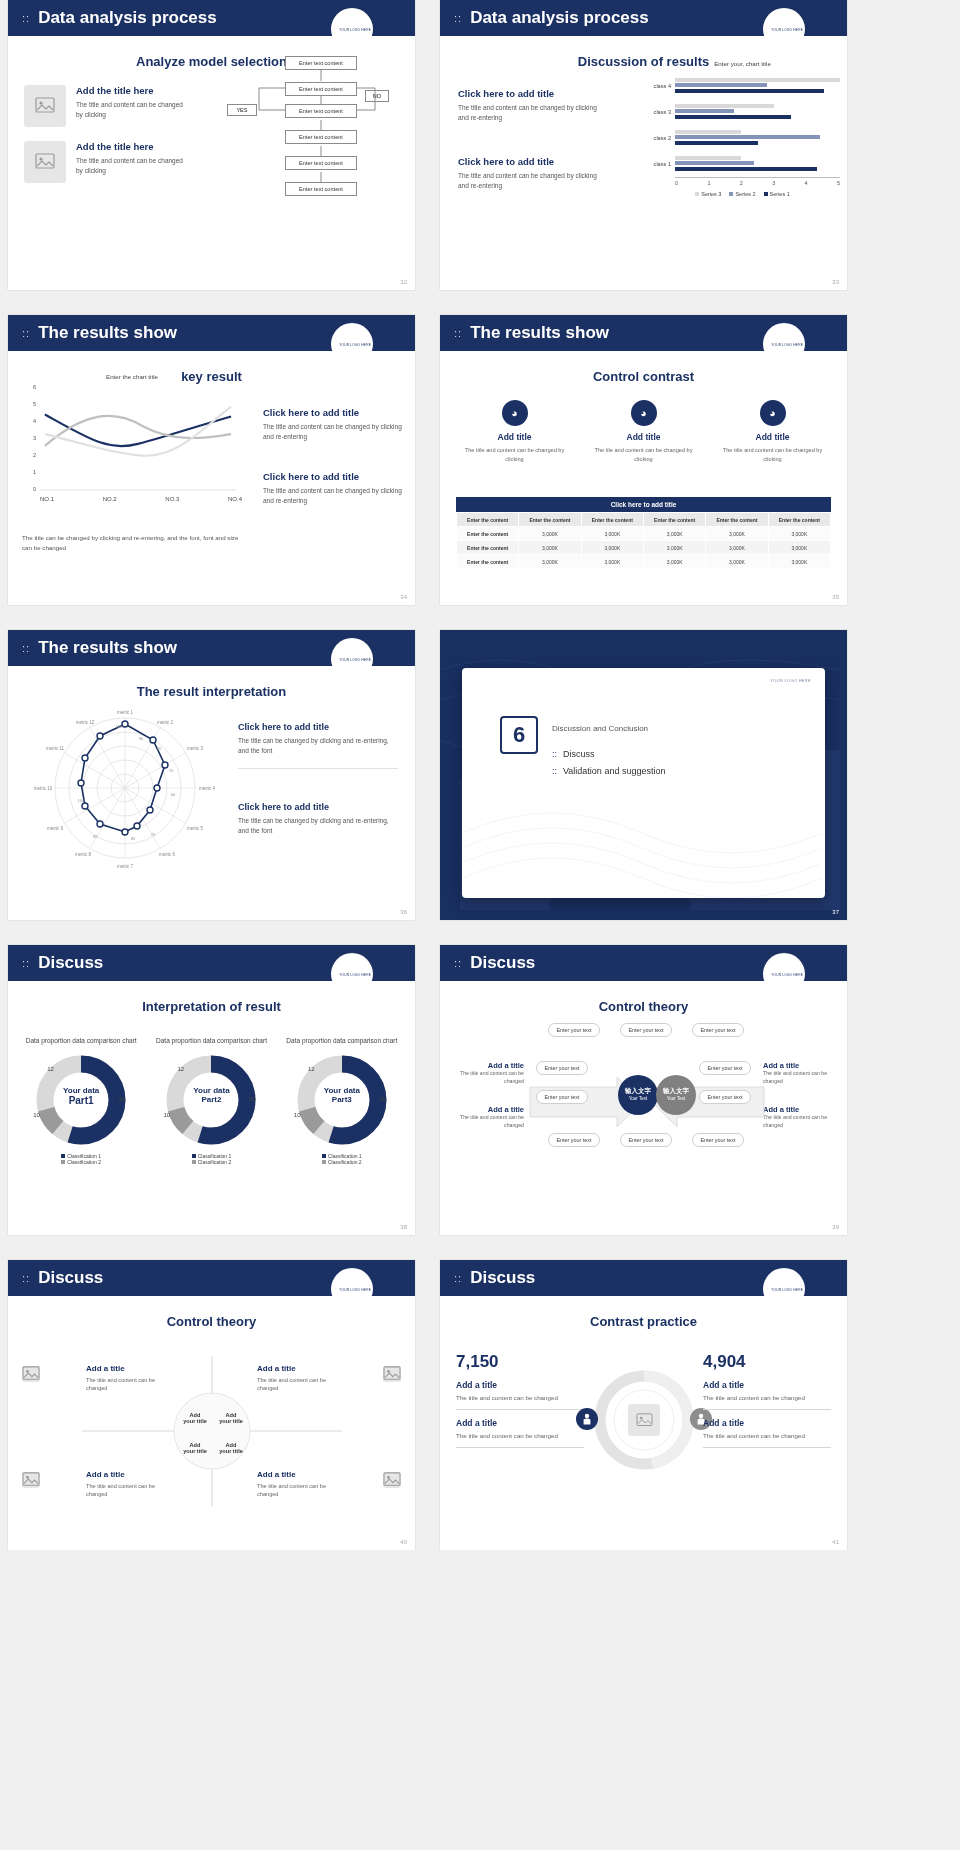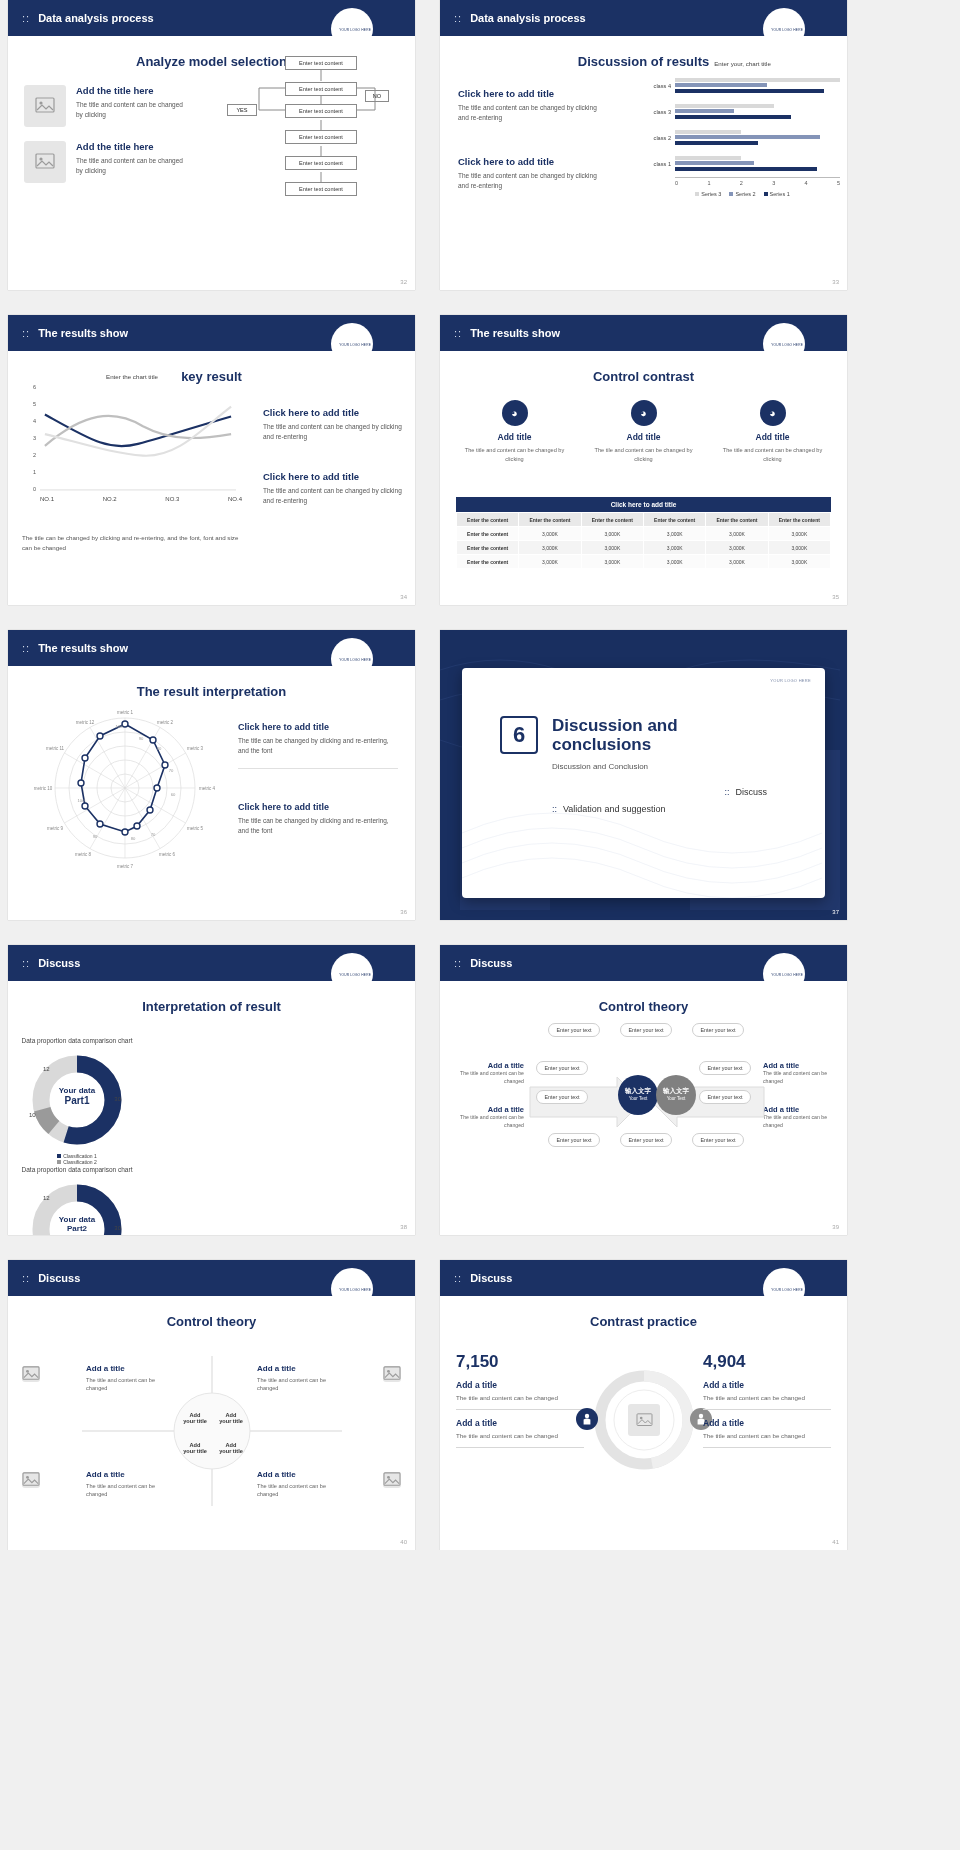--- a/index.html
+++ b/index.html
@@ -36,21 +36,21 @@
     position:relative;
   }
   .hdr .dots {
     font-size:11px;
     letter-spacing:1px;
     margin-right:8px;
     color:#cfd7e8;
   }
   .hdr h2 {
     margin:0;
-    font-size:11px;
+    font-size:17px;
     font-weight:bold;
   }
   .hdr .logo-circle {
     position:absolute;
     right:42px;
     top:8px;
     width:42px;
     height:42px;
     border-radius:50%;
     background:#fff;
@@ -562,43 +562,42 @@
             <path d="M0 180 q90 -40 180 0 t180 0"></path>
             <path d="M0 195 q90 -40 180 0 t180 0"></path>
             <path d="M0 210 q90 -40 180 0 t180 0"></path>
             <path d="M0 165 q90 -40 180 0 t180 0"></path>
           </g>
         </svg>
         <div style="position:absolute;right:14px;top:10px;font-size:4px;color:#7c8aa8;letter-spacing:.3px;">YOUR LOGO HERE</div>
         <div style="position:absolute;left:38px;top:48px;display:flex;gap:14px;align-items:flex-start;">
           <div class="chapnum">6</div>
           <div style="width:215px;">
-            <div style="font-size:17px;font-weight:bold;color:#1b3164;line-height:1.12;">Discussion and conclusions</div>
             <div style="font-size:8px;color:#555;margin-top:8px;">Discussion and Conclusion</div>
             <div style="margin-top:16px;">
-              <div style="font-size:9px;color:#333;margin-bottom:7px;text-align:right;"><span style="color:#1b3164;margin-right:6px;">::</span><span>Discuss</span></div>
+              <div style="font-size:9px;color:#333;margin-bottom:7px;"><span style="color:#1b3164;margin-right:6px;">::</span><span>Discuss</span></div>
               <div style="font-size:9px;color:#333;"><span style="color:#1b3164;margin-right:6px;">::</span><span>Validation and suggestion</span></div>
             </div>
           </div>
         </div>
       </div>
     </div>
     <div class="slide-num" style="color:#fff;">37</div>
   </div>
 
   <div class="slide">
     <div class="hdr">
       <span class="dots">::</span>
       <h2>Discuss</h2>
       <div class="logo-circle"></div>
       <div class="logo-text">YOUR LOGO HERE</div>
     </div>
     <div class="s-title">Interpretation of result</div>
 
-    <div style="display:flex;justify-content:space-around;margin-top:22px;padding:0 8px;flex-direction:column;">
+    <div style="display:flex;justify-content:space-around;margin-top:22px;padding:0 8px;">
 
       <div style="width:122px;">
         <div class="donut-cap">Data proportion data comparison chart</div>
         <div style="position:relative;width:100px;height:100px;margin:0 auto;">
           <svg viewBox="0 0 100 100" width="100" height="100">
             <circle cx="50" cy="50" r="36" fill="none" stroke="#d9d9d9" stroke-width="17"></circle>
             <circle cx="50" cy="50" r="36" fill="none" stroke="#1b3164" stroke-width="17" stroke-dasharray="124 102" transform="rotate(-90 50 50)"></circle>
             <circle cx="50" cy="50" r="36" fill="none" stroke="#9a9a9a" stroke-width="17" stroke-dasharray="22 204" transform="rotate(130 50 50)"></circle>
           </svg>
           <div style="position:absolute;left:0;top:36px;width:100%;text-align:center;">

